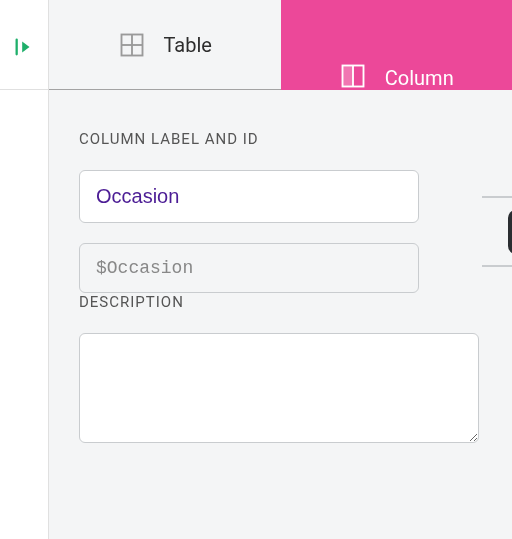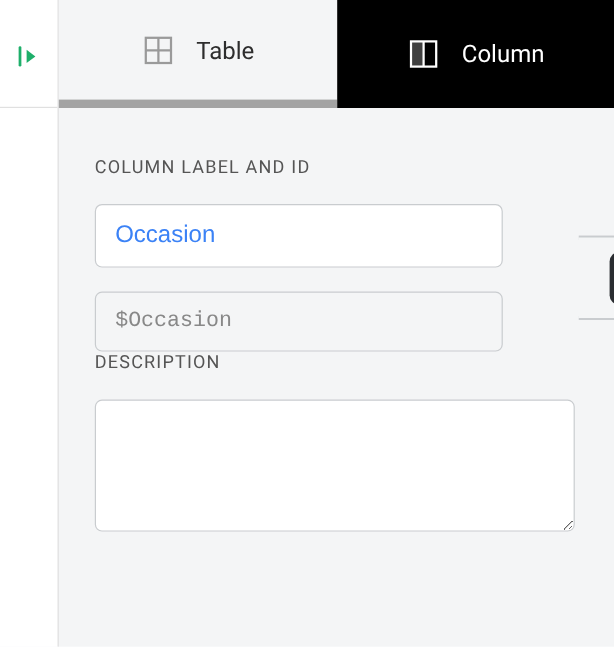--- a/index.html
+++ b/index.html
@@ -48,25 +48,26 @@
       display: flex;
       align-items: center;
       justify-content: center;
       gap: 18px;
       cursor: pointer;
       font-size: 20px;
     }
     .tab.inactive {
       background: #f4f5f6;
       color: #2d2d2d;
-      border-bottom: 7px solid #a3a3a3;
+      border-bottom: 1px solid #a3a3a3;
     }
     .tab.active {
-      background: #000000;
+      background: #ec4899;
       color: #fff;
+      align-items: flex-end;
     }
     .tab-icon {
       width: 28px;
       height: 28px;
       flex-shrink: 0;
     }
     .content {
       padding: 40px 30px 20px 30px;
       display: flex;
       flex-direction: column;
@@ -78,21 +79,21 @@
       margin-bottom: 22px;
       text-transform: uppercase;
     }
     .text-input {
       width: 100%;
       padding: 14px 16px;
       font-size: 20px;
       border: 1px solid #c9cccf;
       border-radius: 6px;
       background: #fff;
-      color: #3b82f6;
+      color: #4c1d95;
       outline: none;
     }
     .text-input.readonly {
       background: #f4f5f6;
       color: #888;
       font-family: "Courier New", monospace;
       font-size: 18px;
       padding-left: 16px;
     }
     .linked-fields {

